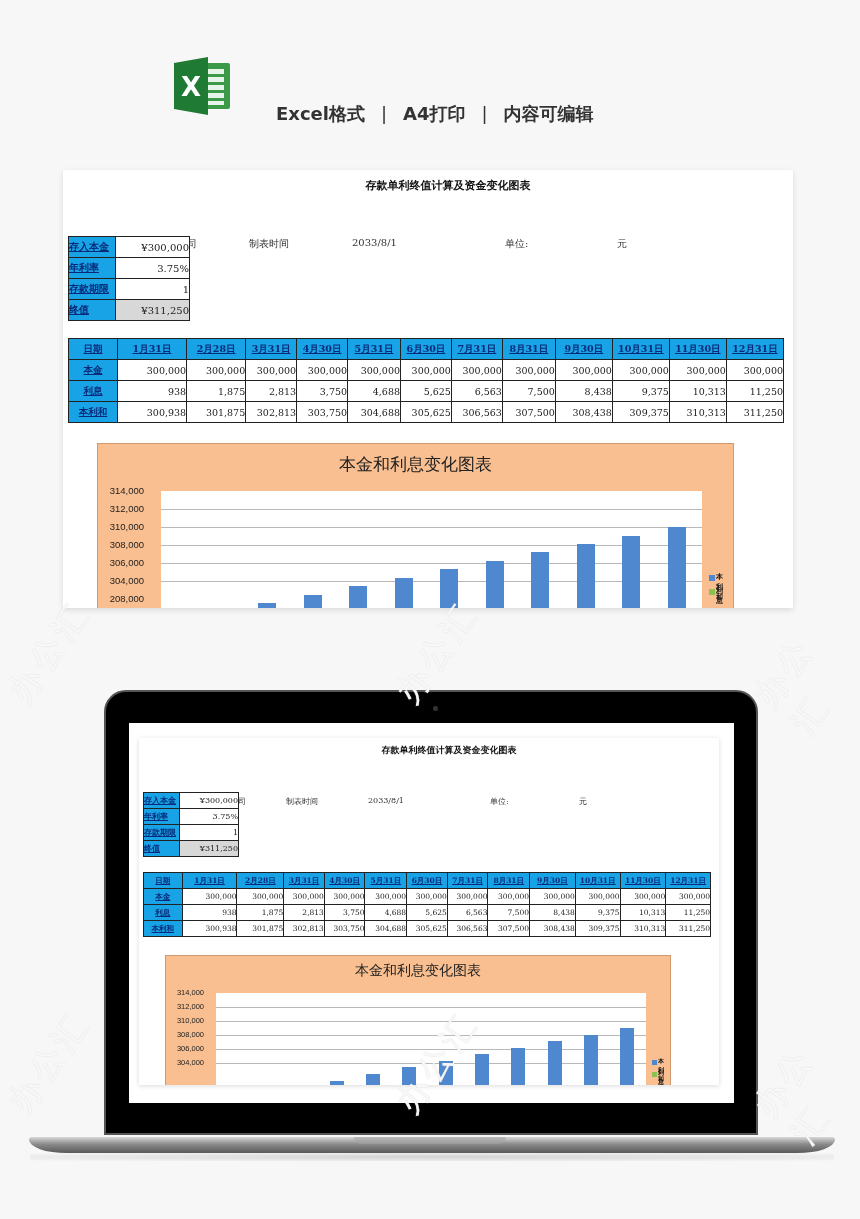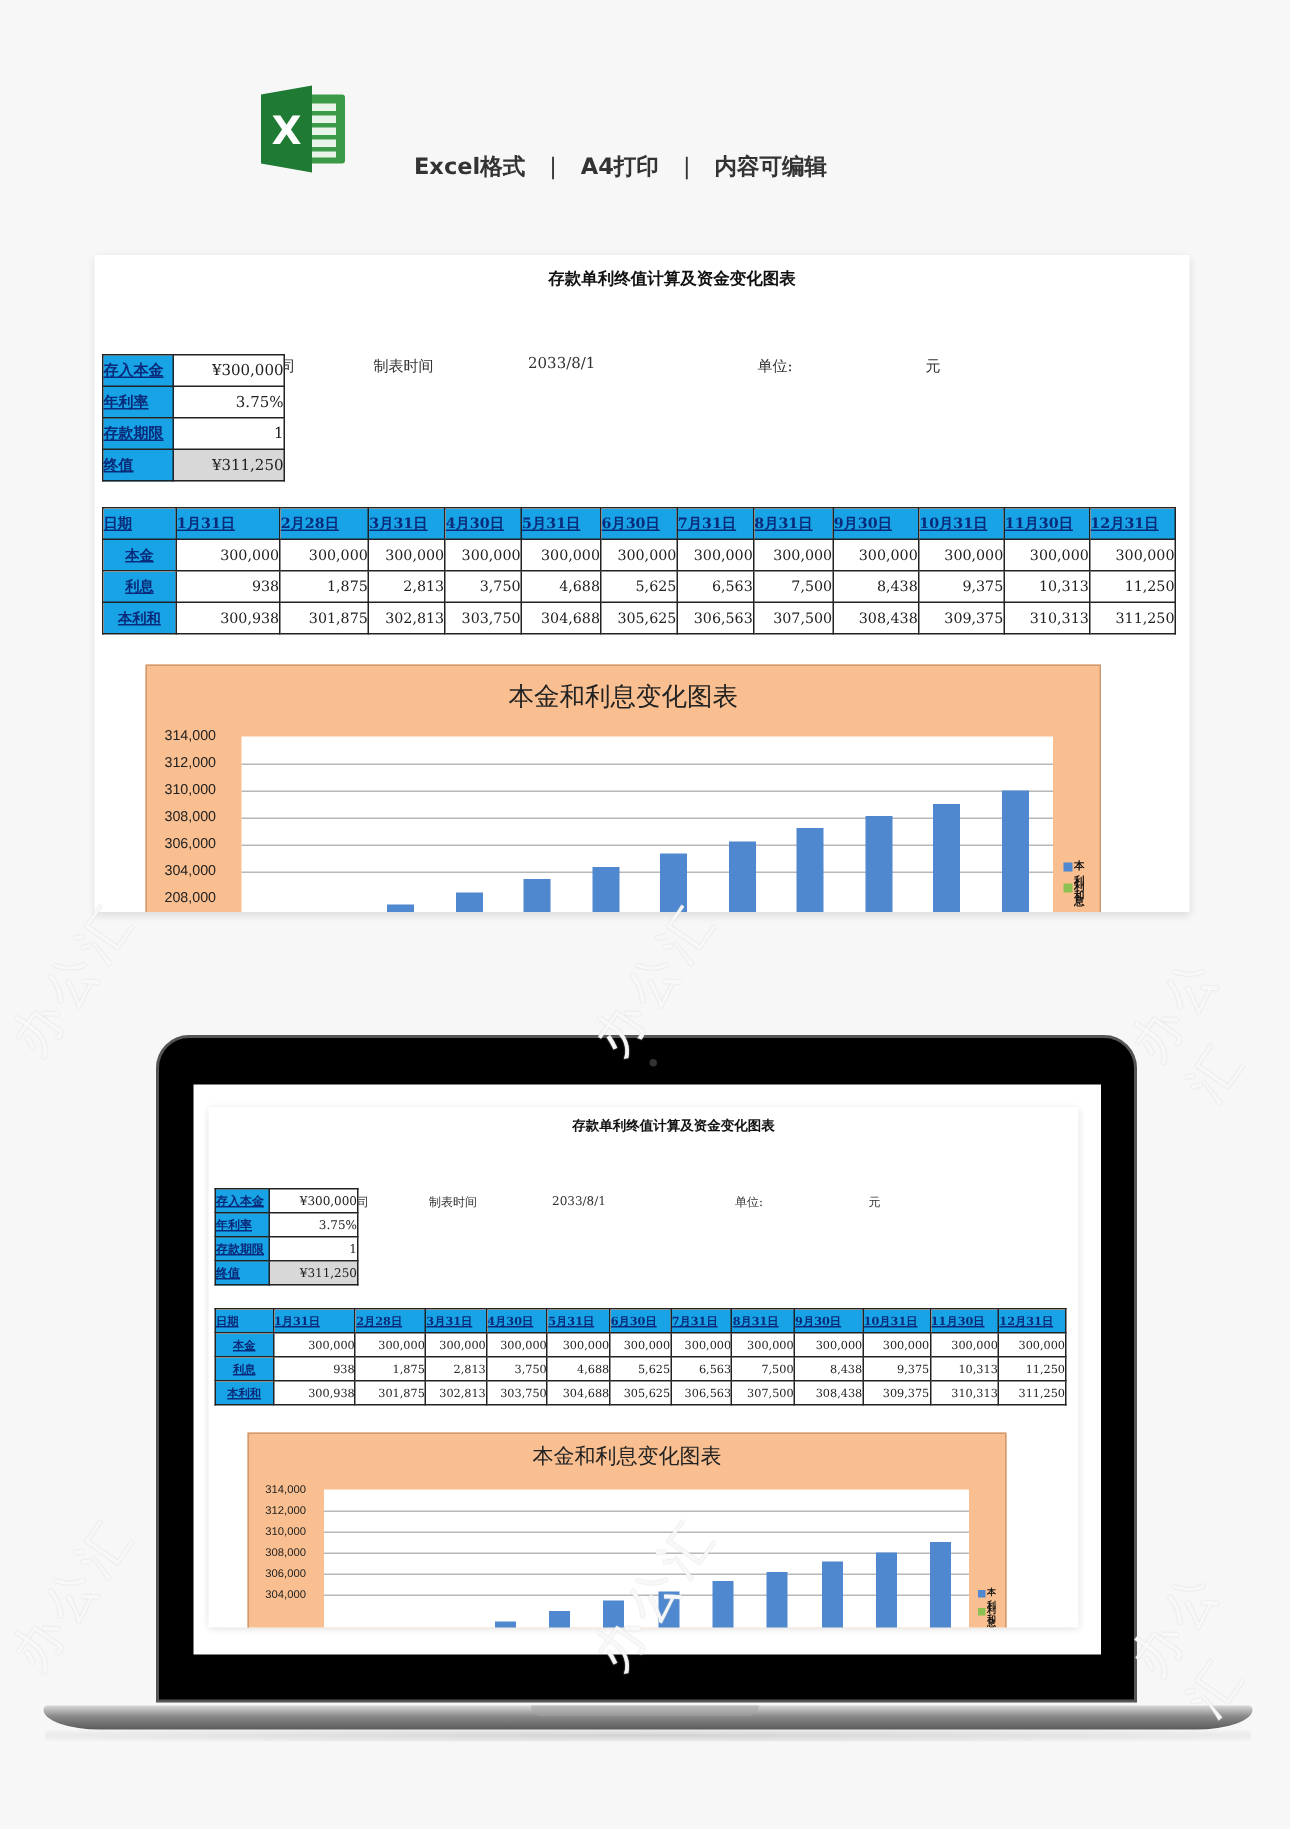--- a/index.html
+++ b/index.html
@@ -12,39 +12,39 @@
   .header { position: absolute; left: 0; top: 0; width: 860px; height: 150px; }
   .xl-logo { position: absolute; left: 172px; top: 55px; width: 62px; height: 62px; }
   .main-title {
     position: absolute; left: 276px; top: 52px;
     font-family: "DejaVu Sans", sans-serif; font-weight: bold;
     font-size: 29px; color: #2e8b3a; letter-spacing: 1px;
   }
   .sub-title {
     position: absolute; left: 276px; top: 102px;
     font-family: "DejaVu Sans", sans-serif; font-weight: bold;
-    font-size: 15px; color: #333; white-space: pre;
+    font-size: 18px; color: #333; white-space: pre;
   }
   .sub-title span.sep { margin: 0 16px; font-weight: normal; }
 
   
   .sheet { position: absolute; background: #fff; overflow: hidden; }
   .sheet-top { left: 63px; top: 170px; width: 730px; height: 438px; box-shadow: 0 2px 6px rgba(0,0,0,0.12); }
   .s-title { position: absolute; font-weight: bold; color: #111; white-space: nowrap; margin-left: 40px; }
   .s-text { position: absolute; color: #333; white-space: nowrap; margin-top: 20px; }
 
   .param-table { position: absolute; border-collapse: collapse; }
   .param-table td { border: 1px solid #222; }
   .param-table td.lbl { background: #17a3e6; color: #0a2a7a; font-weight: bold; text-decoration: underline; text-align: left; }
   .param-table td.val { background: #fff; text-align: right; color: #222; }
   .param-table td.val.gray { background: #d8d8d8; }
 
   .data-table { position: absolute; border-collapse: collapse; table-layout: fixed; }
   .data-table td, .data-table th { border: 1px solid #222; text-align: right; color: #222; font-weight: normal; white-space: nowrap; overflow: hidden; }
-  .data-table th { background: #17a3e6; color: #0a2a7a; font-weight: bold; text-align: left; text-decoration: underline; }
+  .data-table th { background: #17a3e6; color: #0a2a7a; font-weight: bold; text-align: center; text-decoration: underline; }
   .data-table td.rowlbl { background: #17a3e6; color: #0a2a7a; font-weight: bold; text-align: center; text-decoration: underline; }
 
   .chart { position: absolute; background: #f9bf90; border: 1px solid #d09a70; overflow: hidden; }
   .chart-title { position: absolute; left: 0; right: 0; text-align: center; font-family: "DejaVu Sans", sans-serif; color: #222; }
   .plot { position: absolute; background: #fff; }
   .gridline { position: absolute; left: 0; right: 0; height: 1px; background: #b8b8b8; }
   .ytick { position: absolute; text-align: right; font-family: "Liberation Sans", sans-serif; color: #222; }
   .bar { position: absolute; background: #4f88cf; bottom: 0; }
   .legend-sw { position: absolute; }
   .legend-tx { position: absolute; font-family: "DejaVu Sans", sans-serif; font-weight: bold; color: #111; }

